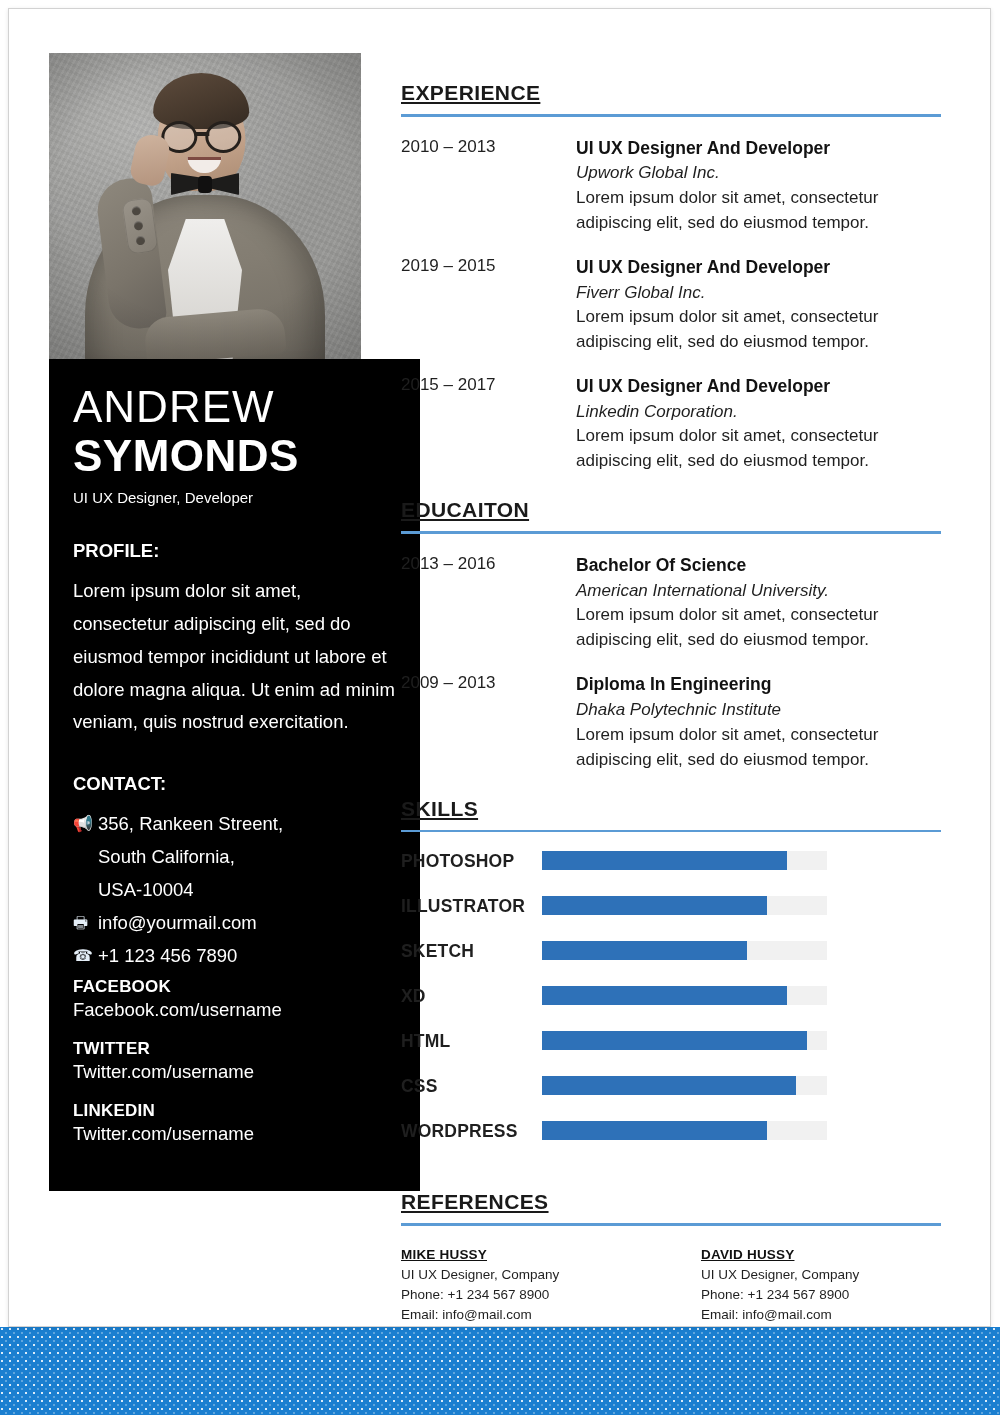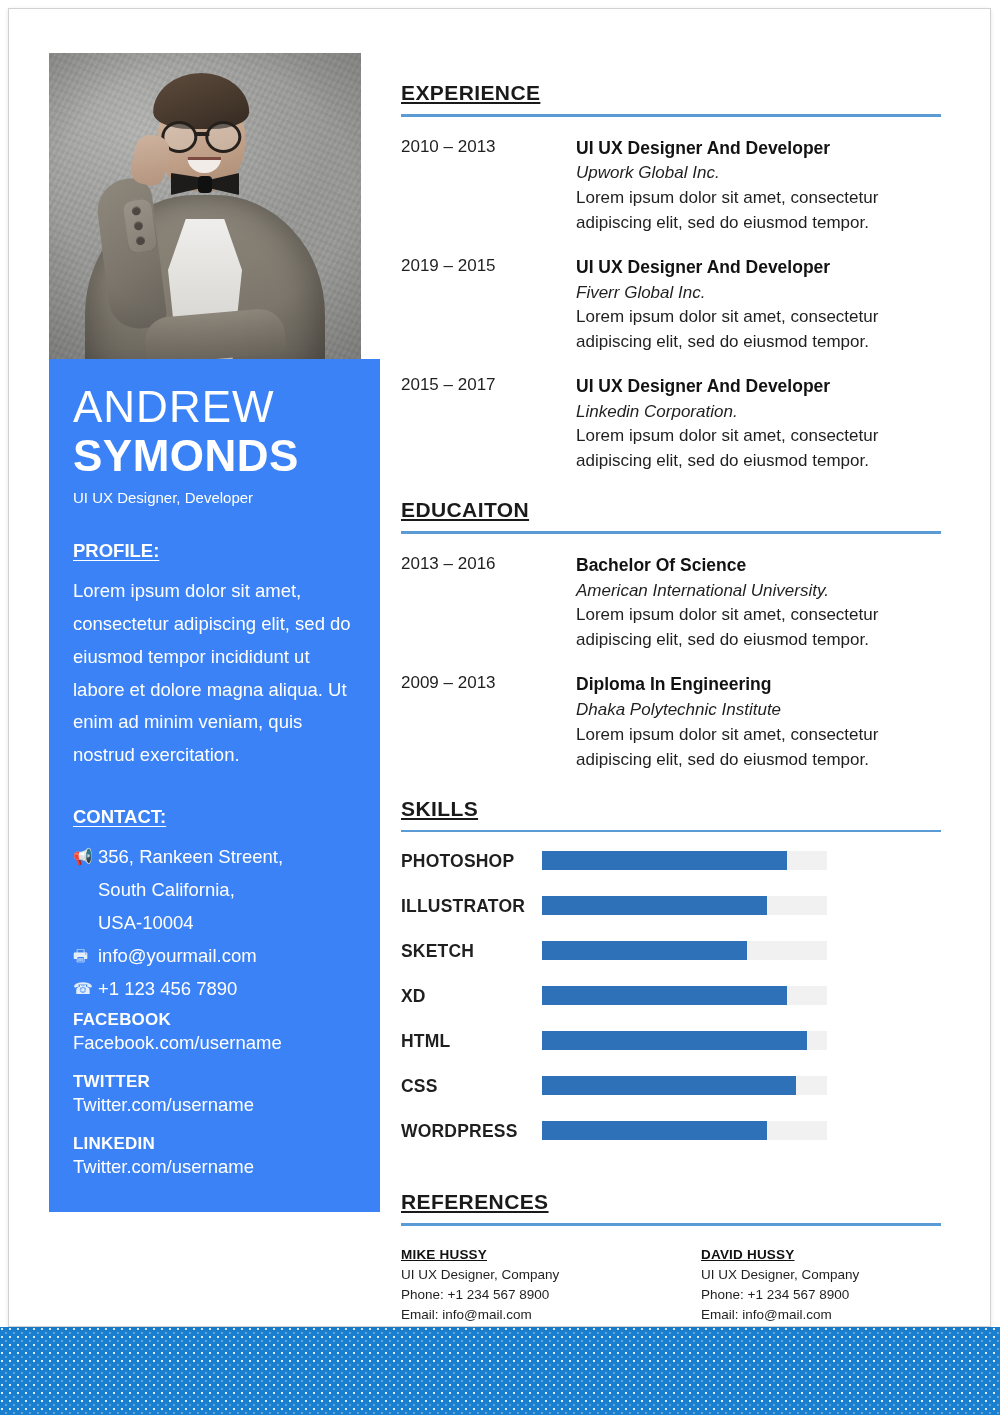--- a/index.html
+++ b/index.html
@@ -211,23 +211,23 @@
     background: linear-gradient(180deg, #8b857a 0%, #746e64 100%);
     border-radius: 24px 26px 8px 8px;
     transform: rotate(-5deg);
   }
   .ph-vig {
     position: absolute; inset: 0;
     background: radial-gradient(ellipse 85% 75% at 50% 45%, rgba(0,0,0,0) 55%, rgba(0,0,0,0.22) 100%);
   }
 
   #blue-panel {
-    width: 331px;
-    background: #3b82f6;
-    padding: 26px 0 32px 0;
+    width: 371px;
+    background: #000000;
+    padding: 26px 0 44px 0;
     box-sizing: border-box;
     color: #ffffff;
   }
   .bp-inner { padding: 0 22px 0 24px; }
 
   .name-first {
     font-size: 44px;
     font-weight: 300;
     letter-spacing: 1px;
     line-height: 1.02;
@@ -243,21 +243,20 @@
   .role {
     font-size: 15px;
     font-weight: 400;
     margin-top: 7px;
     color: #ffffff;
   }
 
   .panel-head {
     font-size: 18.5px;
     font-weight: 700;
-    text-decoration: underline;
     text-underline-offset: 3px;
     margin-top: 34px;
     margin-bottom: 13px;
     color: #ffffff;
   }
   .panel-head.tight { margin-top: 28px; }
 
   .profile-text {
     font-size: 18.5px;
     line-height: 1.78;

